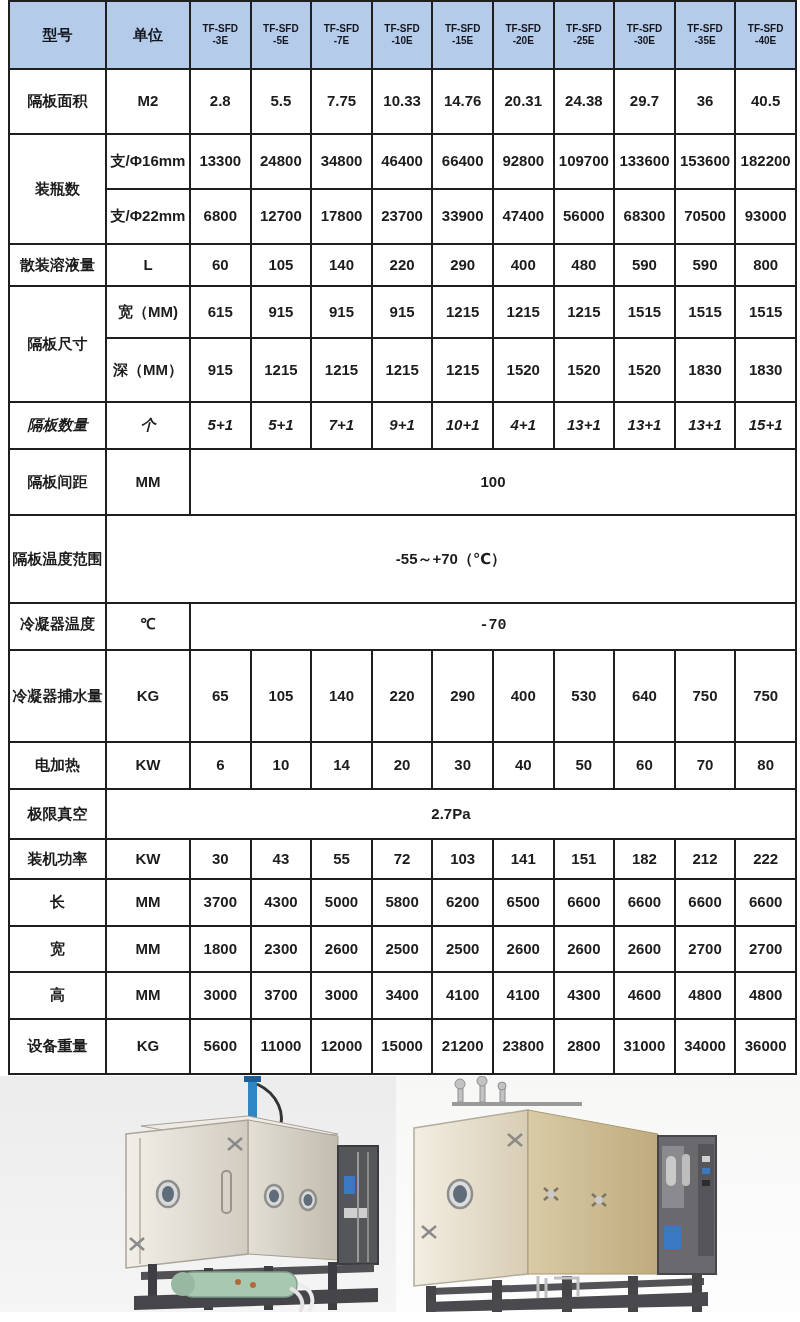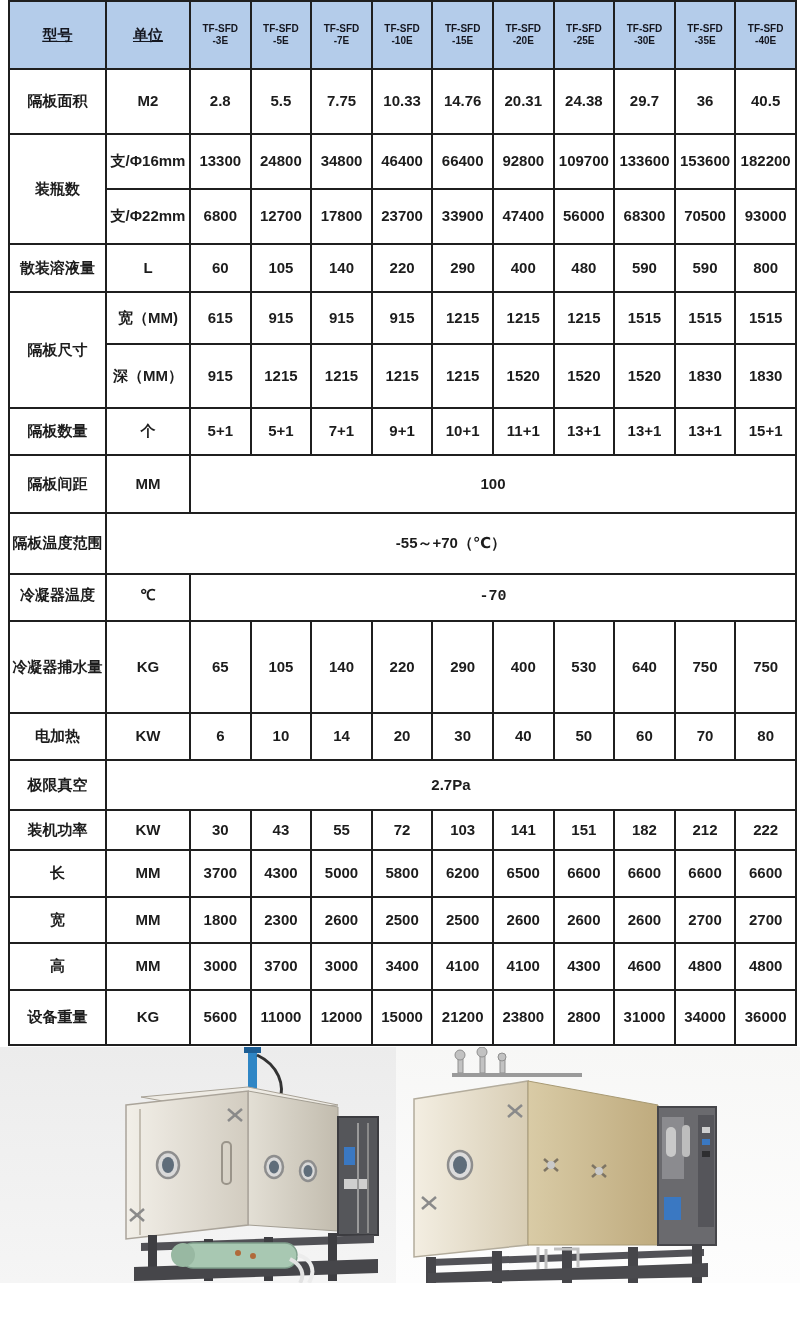--- a/index.html
+++ b/index.html
@@ -17,21 +17,21 @@
   }
   table.spec th,table.spec td{
     border:2px solid #1f1f1f;text-align:center;vertical-align:middle;
     padding:0;font-weight:bold;font-size:15px;line-height:1.25;
     overflow:hidden;
   }
   table.spec thead th{
     background:#b4ccea;font-size:10px;height:66px;white-space:pre-line;
     color:#14161f;
   }
-  table.spec thead th.hdr-label{font-size:15px;white-space:nowrap;text-decoration:underline;}
+  table.spec thead th.hdr-label{font-size:15px;white-space:nowrap;}
   td.row-label{font-size:15px;}
   td.unit-cell{font-size:14px;}
   td.value-cell{font-size:15px;}
   col.c-label{width:97px;}
   col.c-unit{width:84px;}
   col.c-model{width:60.6px;}
   .photo-strip{
     height:236px;width:800px;display:flex;overflow:hidden;margin-top:1px;
   }
   .photo-left{
@@ -125,21 +125,21 @@
           <td class="value-cell">12700</td>
           <td class="value-cell">17800</td>
           <td class="value-cell">23700</td>
           <td class="value-cell">33900</td>
           <td class="value-cell">47400</td>
           <td class="value-cell">56000</td>
           <td class="value-cell">68300</td>
           <td class="value-cell">70500</td>
           <td class="value-cell">93000</td>
         </tr>
-        <tr style="height: 48px;">
+        <tr style="height: 42px;">
           <td class="row-label">散装溶液量</td>
           <td class="unit-cell">L</td>
           <td class="value-cell">60</td>
           <td class="value-cell">105</td>
           <td class="value-cell">140</td>
           <td class="value-cell">220</td>
           <td class="value-cell">290</td>
           <td class="value-cell">400</td>
           <td class="value-cell">480</td>
           <td class="value-cell">590</td>
@@ -166,40 +166,40 @@
           <td class="value-cell">1215</td>
           <td class="value-cell">1215</td>
           <td class="value-cell">1215</td>
           <td class="value-cell">1215</td>
           <td class="value-cell">1520</td>
           <td class="value-cell">1520</td>
           <td class="value-cell">1520</td>
           <td class="value-cell">1830</td>
           <td class="value-cell">1830</td>
         </tr>
-        <tr style="height: 47px;">
+        <tr style="height: 47px; font-style: italic;">
           <td class="row-label">隔板数量</td>
           <td class="unit-cell">个</td>
           <td class="value-cell">5+1</td>
           <td class="value-cell">5+1</td>
           <td class="value-cell">7+1</td>
           <td class="value-cell">9+1</td>
           <td class="value-cell">10+1</td>
-          <td class="value-cell">11+1</td>
+          <td class="value-cell">4+1</td>
           <td class="value-cell">13+1</td>
           <td class="value-cell">13+1</td>
           <td class="value-cell">13+1</td>
           <td class="value-cell">15+1</td>
         </tr>
-        <tr style="height: 58px;">
+        <tr style="height: 66px;">
           <td class="row-label">隔板间距</td>
           <td class="unit-cell">MM</td>
           <td class="value-cell" colspan="10">100</td>
         </tr>
-        <tr style="height: 61px; border-radius: 9px;">
+        <tr style="height: 88px; border-radius: 9px;">
           <td class="row-label">隔板温度范围</td>
           <td class="value-cell" colspan="11">-55～+70（℃）</td>
         </tr>
         <tr style="height: 47px; font-family: Liberation Mono, monospace;">
           <td class="row-label">冷凝器温度</td>
           <td class="unit-cell">℃</td>
           <td class="value-cell" colspan="10">-70</td>
         </tr>
         <tr style="height: 92px;">
           <td class="row-label">冷凝器捕水量</td>

